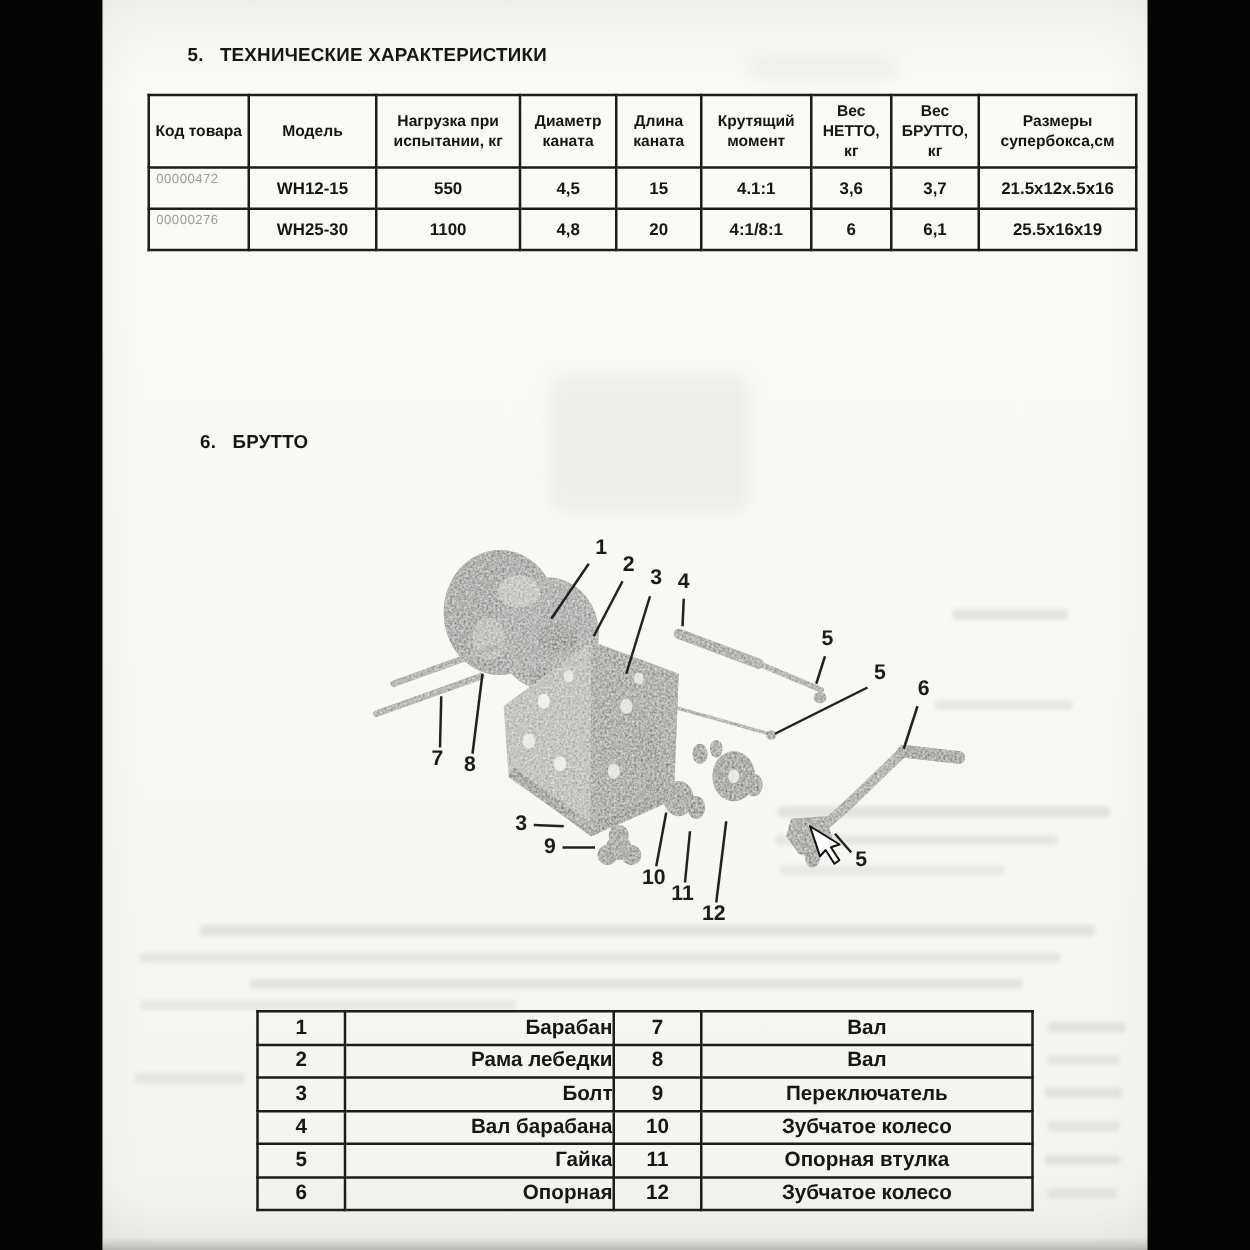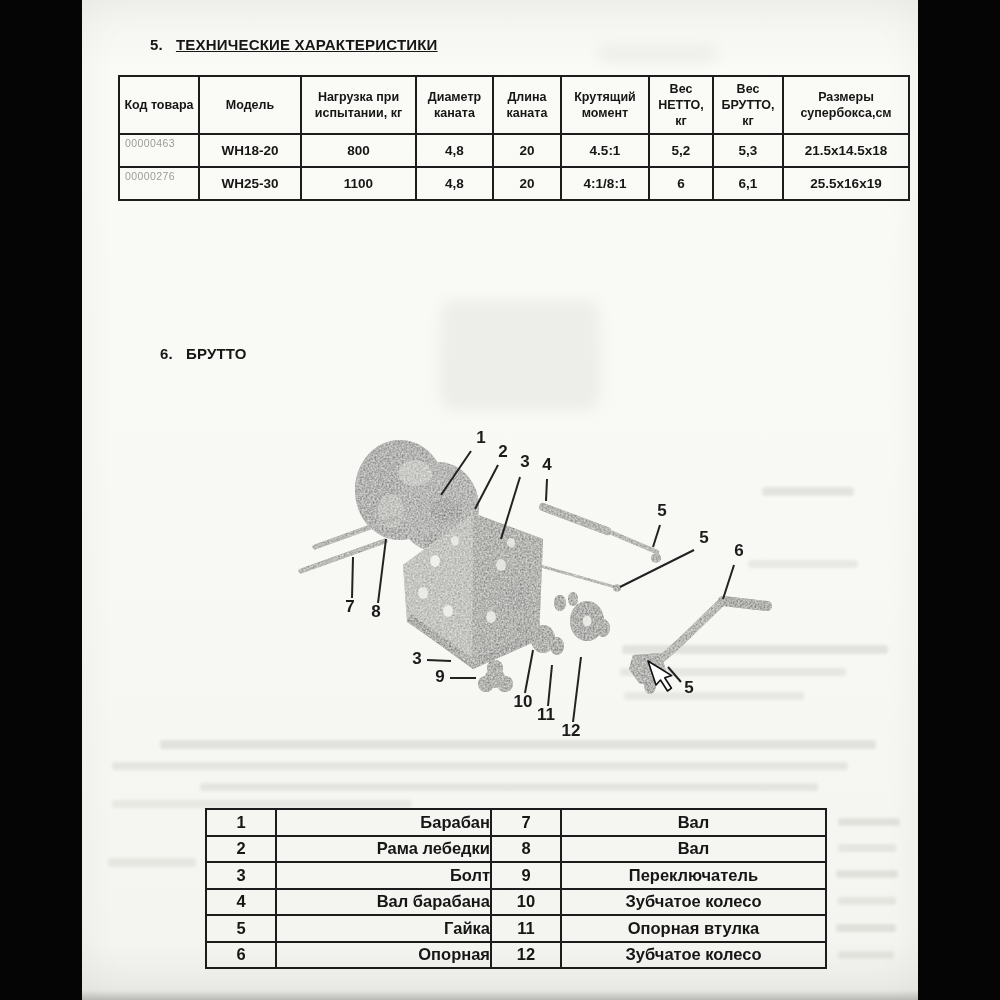--- a/index.html
+++ b/index.html
@@ -65,21 +65,21 @@
   <div class="ghost" style="left:200px;top:783px;width:618px;height:8px;opacity:.27;"></div>
   <div class="ghost" style="left:112px;top:800px;width:300px;height:8px;opacity:.22;"></div>
   <div class="ghost" style="left:108px;top:858px;width:88px;height:9px;opacity:.24;"></div>
   <div class="ghost" style="left:838px;top:818px;width:62px;height:8px;"></div>
   <div class="ghost" style="left:838px;top:844px;width:58px;height:8px;opacity:.26;"></div>
   <div class="ghost" style="left:836px;top:870px;width:62px;height:8px;"></div>
   <div class="ghost" style="left:838px;top:897px;width:58px;height:8px;opacity:.26;"></div>
   <div class="ghost" style="left:836px;top:924px;width:60px;height:8px;"></div>
   <div class="ghost" style="left:838px;top:951px;width:56px;height:8px;opacity:.26;"></div>
 
-  <div class="sec-heading" style="left:150px;top:36px;text-decoration:underline;">
+  <div class="sec-heading" style="left:150px;top:36px;">
     <span class="num">5.</span><span>ТЕХНИЧЕСКИЕ ХАРАКТЕРИСТИКИ</span>
   </div>
 
   <table class="doc spec" style="left:118px;top:75px;width:790px;">
     <colgroup>
       <col style="width:80px">
         <col style="width:102px">
         <col style="width:115px">
       <col style="width:77px">
         <col style="width:68px">
@@ -94,29 +94,29 @@
           <th>Модель</th>
           <th>Нагрузка при испытании, кг</th>
           <th>Диаметр каната</th>
           <th>Длина каната</th>
           <th>Крутящий момент</th>
           <th>Вес НЕТТО, кг</th>
           <th>Вес БРУТТО, кг</th>
           <th>Размеры супербокса,см</th>
         </tr>
         <tr>
-          <td class="code">00000463</td>
-          <td class="">WH18-20</td>
-          <td class="">800</td>
-          <td class="">4,8</td>
-          <td class="">20</td>
-          <td class="">4.5:1</td>
-          <td class="">5,2</td>
-          <td class="">5,3</td>
-          <td class="">21.5x14.5x18</td>
+          <td class="code">00000472</td>
+          <td class="">WH12-15</td>
+          <td class="">550</td>
+          <td class="">4,5</td>
+          <td class="">15</td>
+          <td class="">4.1:1</td>
+          <td class="">3,6</td>
+          <td class="">3,7</td>
+          <td class="">21.5x12x.5x16</td>
         </tr>
         <tr>
           <td class="code">00000276</td>
           <td class="">WH25-30</td>
           <td class="">1100</td>
           <td class="">4,8</td>
           <td class="">20</td>
           <td class="">4:1/8:1</td>
           <td class="">6</td>
           <td class="">6,1</td>

